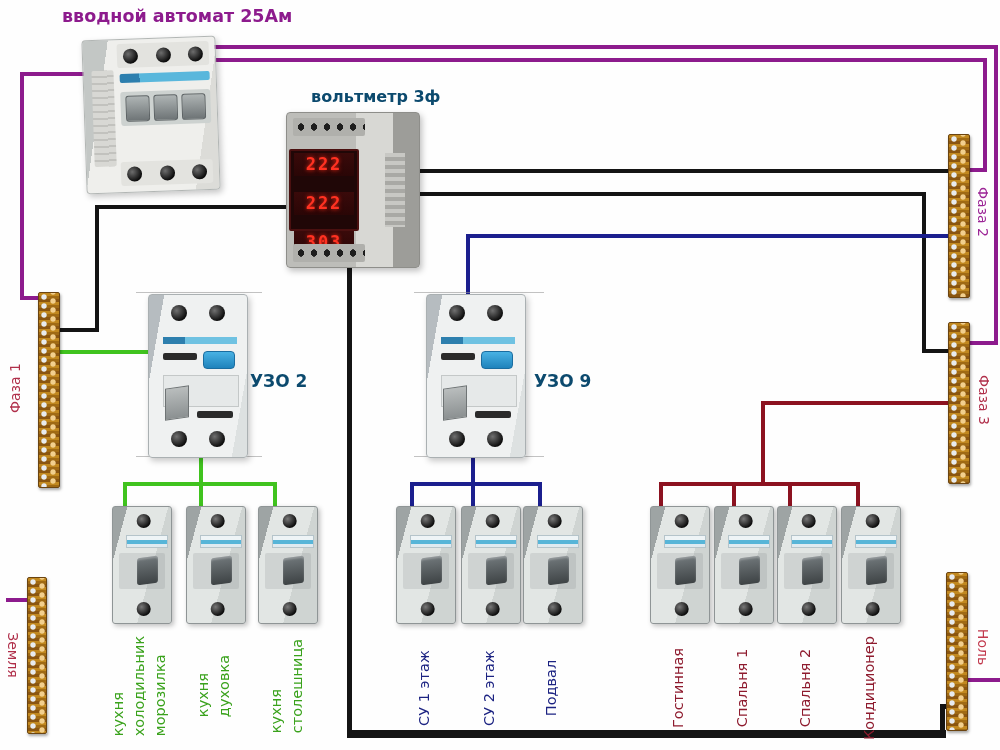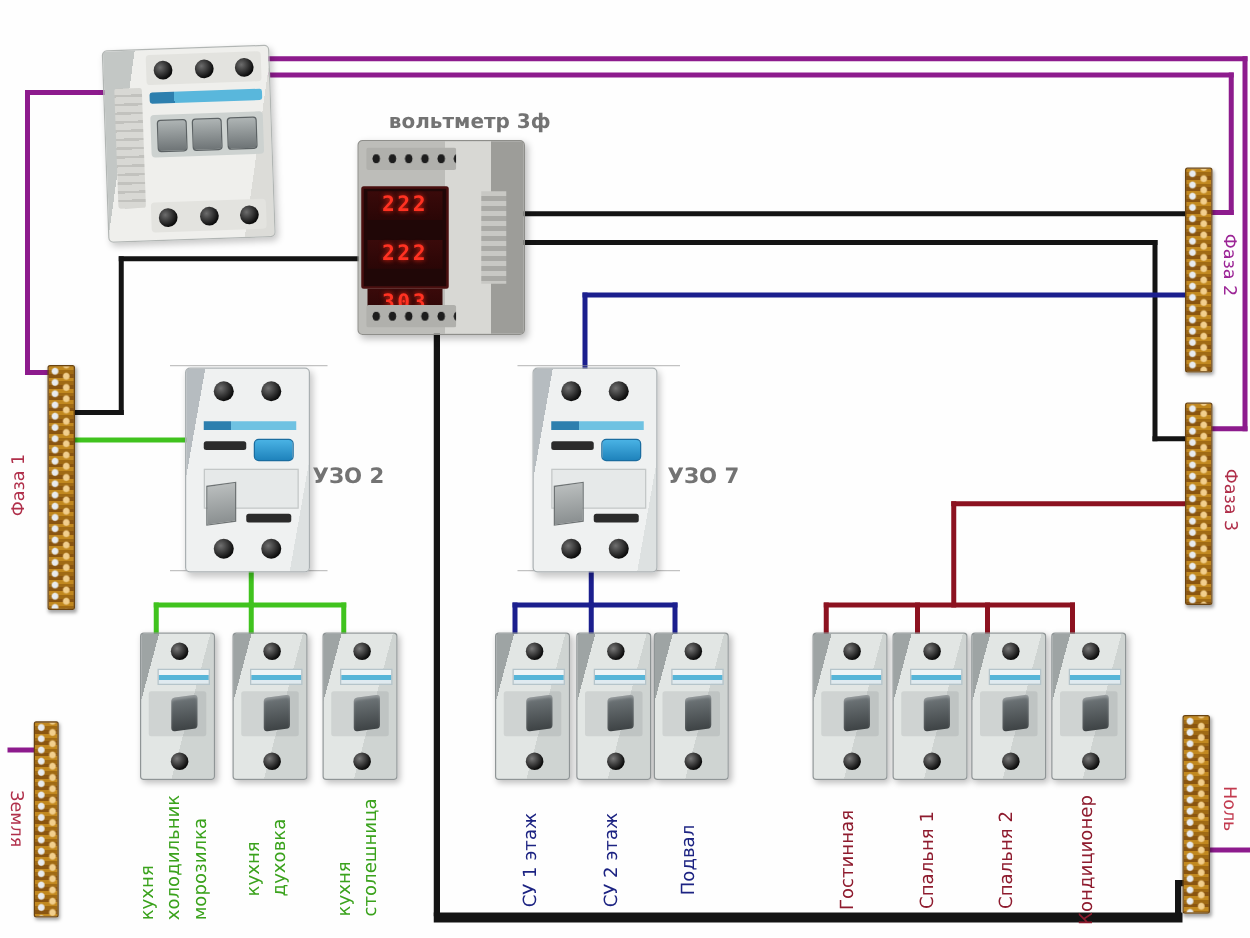--- a/index.html
+++ b/index.html
@@ -7,21 +7,21 @@
          font-family:"DejaVu Sans", "Liberation Sans", sans-serif;}
   
   .w{position:absolute;}
   .wp{background:#8d1b8d;}
   .wk{background:#141414;}
   .wg{background:#40c31e;}
   .wb{background:#1b1f8e;}
   .wr{background:#8c1220;}
   
   .tlabel{position:absolute;font-size:17.5px;font-weight:600;color:#8d1b8d;white-space:nowrap;}
-  .dlabel{position:absolute;font-size:16px;font-weight:600;color:#737373;white-space:nowrap;}
+  .dlabel{position:absolute;font-size:16px;font-weight:600;color:#0c4a6e;white-space:nowrap;}
   .vlabel{position:absolute;font-size:14px;white-space:nowrap;transform:translate(-50%,-50%) rotate(90deg);transform-origin:center;}
   .vlabel.ccw{transform:translate(-50%,-50%) rotate(-90deg);}
   .blabel{position:absolute;font-size:14.5px;line-height:1.45;white-space:nowrap;text-align:left;
           transform:translate(-50%,-50%) rotate(-90deg);transform-origin:center;}
   .green-t{color:#3aa21c;}
   .navy-t{color:#1c2382;}
   .dred-t{color:#8e1b2e;}
   
   .busbar{position:absolute;width:20px;border:1px solid #6b4410;border-radius:2px;
     background-image:
@@ -151,20 +151,21 @@
   <div class="vlabel" style="left:983px;top:212px;color:#9c2596">Фаза 2</div>
   <div class="vlabel" style="left:984px;top:400px;color:#b02f4a">Фаза 3</div>
   <div class="vlabel" style="left:13px;top:655px;color:#b02f4a">Земля</div>
   <div class="vlabel" style="left:983px;top:647px;color:#c23a4e">Ноль</div>
 
   <div class="photoline" style="left:136px;top:292px;width:126px"></div>
   <div class="photoline" style="left:136px;top:456px;width:126px"></div>
   <div class="photoline" style="left:414px;top:292px;width:130px"></div>
   <div class="photoline" style="left:414px;top:456px;width:130px"></div>
 
+  <div class="tlabel" style="left:62px;top:6px">вводной автомат 25Ам</div>
   <div class="mainbrk">
     <div class="trow top">
       <div class="scr"></div>
       <div class="scr"></div>
       <div class="scr"></div>
     </div>
     <div class="lside"></div>
     <div class="stripe"></div>
     <div class="tbar">
       <div class="pad"></div>
@@ -209,21 +210,21 @@
     <div class="scr s2"></div>
     <div class="stripe"></div>
     <div class="dash"></div>
     <div class="btn"></div>
     <div class="face"></div>
     <div class="lever"></div>
     <div class="dash2"></div>
     <div class="scr s3"></div>
     <div class="scr s4"></div>
   </div>
-  <div class="dlabel" style="left:534px;top:371px;font-size:17px">УЗО 7</div>
+  <div class="dlabel" style="left:534px;top:371px;font-size:17px">УЗО 9</div>
 
   <div class="mcb" style="left:112px">
       <div class="scr top"></div>
       <div class="stripe"></div>
       <div class="ledge"></div>
       <div class="toggle"></div>
       <div class="scr bot"></div>
     </div>
   <div class="mcb" style="left:186px">
       <div class="scr top"></div>

